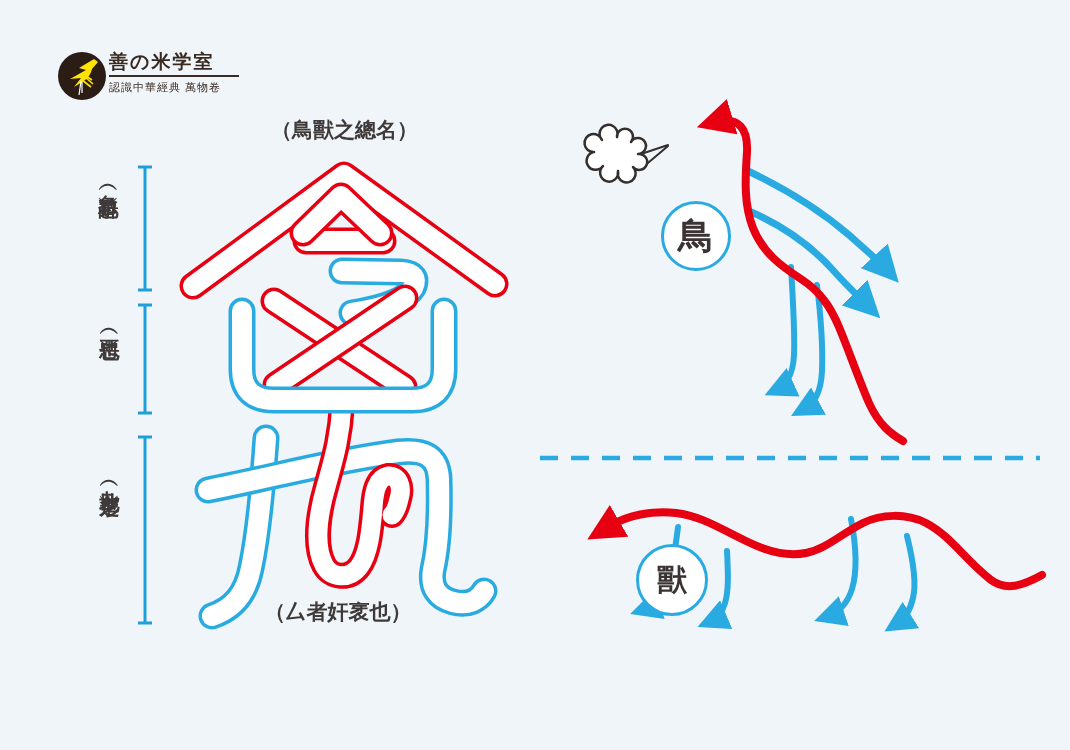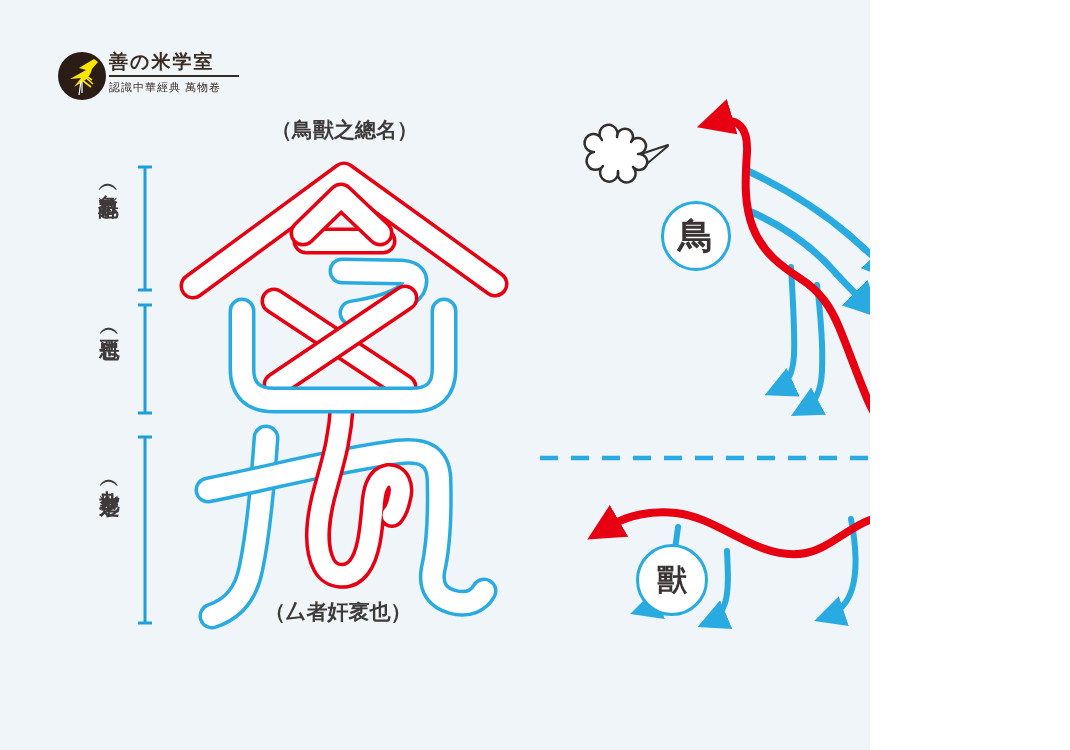--- a/index.html
+++ b/index.html
@@ -1,17 +1,17 @@
 <!DOCTYPE html>
 <html><head>
 <meta charset="utf-8">
 <style>
   html,body{margin:0;padding:0;}
   body{font-family:"Liberation Sans",sans-serif;}
-  #canvas{position:relative;width:870px;height:750px;background:#f0f5f9;overflow:hidden;}
+  #canvas{position:relative;width:1070px;height:750px;background:#f0f5f9;overflow:hidden;}
   #art{position:absolute;left:0;top:0;}
   .abs{position:absolute;}
   
   .logo-circle{left:58px;top:52px;width:48px;height:48px;border-radius:50%;background:#2b1d16;}
   .logo-title{left:109px;top:49px;font-size:19px;font-weight:bold;letter-spacing:2px;
               color:#3a2b22;font-family:"DejaVu Serif",serif;white-space:nowrap;}
   .logo-divider{left:109px;top:75px;width:130px;height:2px;background:#3a2b22;}
   .logo-sub{left:109px;top:80px;font-size:11px;font-weight:normal;letter-spacing:1px;
             color:#3a2b22;white-space:nowrap;}
   

